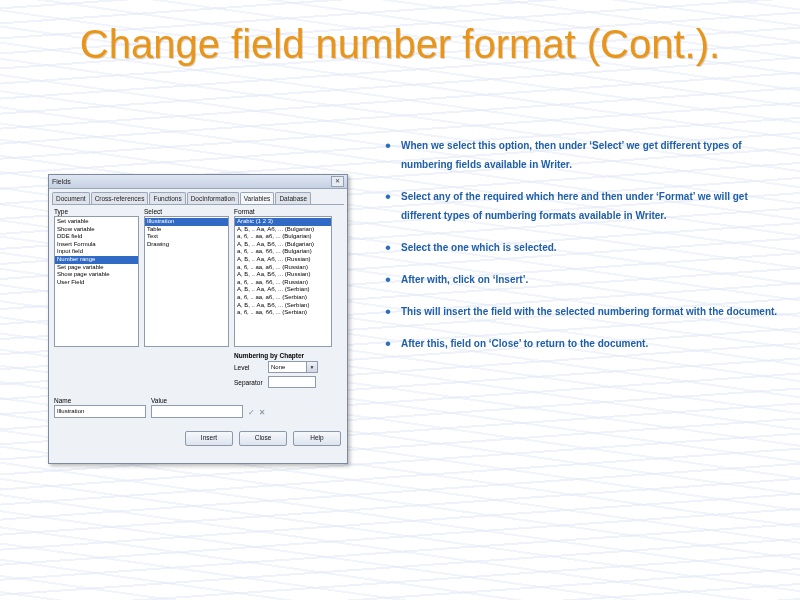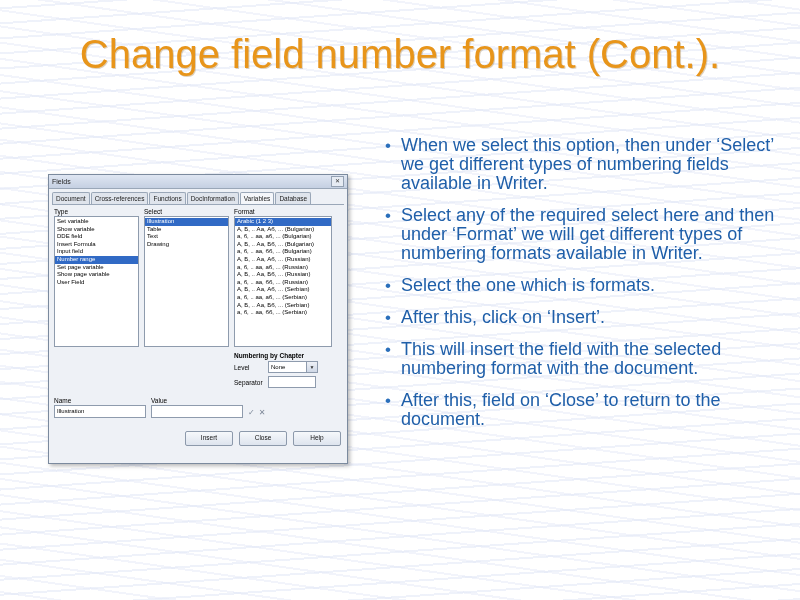--- a/index.html
+++ b/index.html
@@ -44,21 +44,21 @@
         rgba(255,255,255,0) 2px,
         rgba(255,255,255,0) 15px
       );
     pointer-events: none;
   }
 
   
   #title {
     position: absolute;
     left: 40px;
-    top: 32px;
+    top: 22px;
     width: 720px;
     text-align: center;
     color: #E8951A;
     font-size: 40px;
     line-height: 1.12;
     font-weight: normal;
     text-shadow: 1px 1px 0 rgba(120,70,0,0.25);
     z-index: 3;
   }
 
@@ -78,23 +78,23 @@
   .bullet .dot {
     color: #2a6fbb;
     font-size: 17px;
     line-height: 19px;
     width: 16px;
     flex: 0 0 16px;
     text-align: left;
   }
   .bullet .btext {
     color: #1F5FA9;
-    font-size: 18px;
+    font-size: 10px;
     line-height: 19px;
-    font-weight: normal;
+    font-weight: bold;
     flex: 1;
   }
 
   
   #dialog {
     position: absolute;
     left: 48px;
     top: 174px;
     width: 298px;
     height: 288px;
@@ -285,29 +285,29 @@
 
   <div id="title">Change field number format (Cont.).</div>
 
   <div id="bullets">
     <div class="bullet">
       <span class="dot">•</span>
       <span class="btext">When we select this option, then under ‘Select’ we get different types of numbering fields available in Writer.</span>
     </div>
     <div class="bullet">
       <span class="dot">•</span>
-      <span class="btext">Select any of the required select here and then under ‘Format’ we will get different types of numbering formats available in Writer.</span>
-    </div>
-    <div class="bullet">
-      <span class="dot">•</span>
-      <span class="btext">Select the one which is formats.</span>
-    </div>
-    <div class="bullet">
-      <span class="dot">•</span>
-      <span class="btext">After this, click on ‘Insert’.</span>
+      <span class="btext">Select any of the required which here and then under ‘Format’ we will get different types of numbering formats available in Writer.</span>
+    </div>
+    <div class="bullet">
+      <span class="dot">•</span>
+      <span class="btext">Select the one which is selected.</span>
+    </div>
+    <div class="bullet">
+      <span class="dot">•</span>
+      <span class="btext">After with, click on ‘Insert’.</span>
     </div>
     <div class="bullet">
       <span class="dot">•</span>
       <span class="btext">This will insert the field with the selected numbering format with the document.</span>
     </div>
     <div class="bullet">
       <span class="dot">•</span>
       <span class="btext">After this, field on ‘Close’ to return to the document.</span>
     </div>
   </div>

